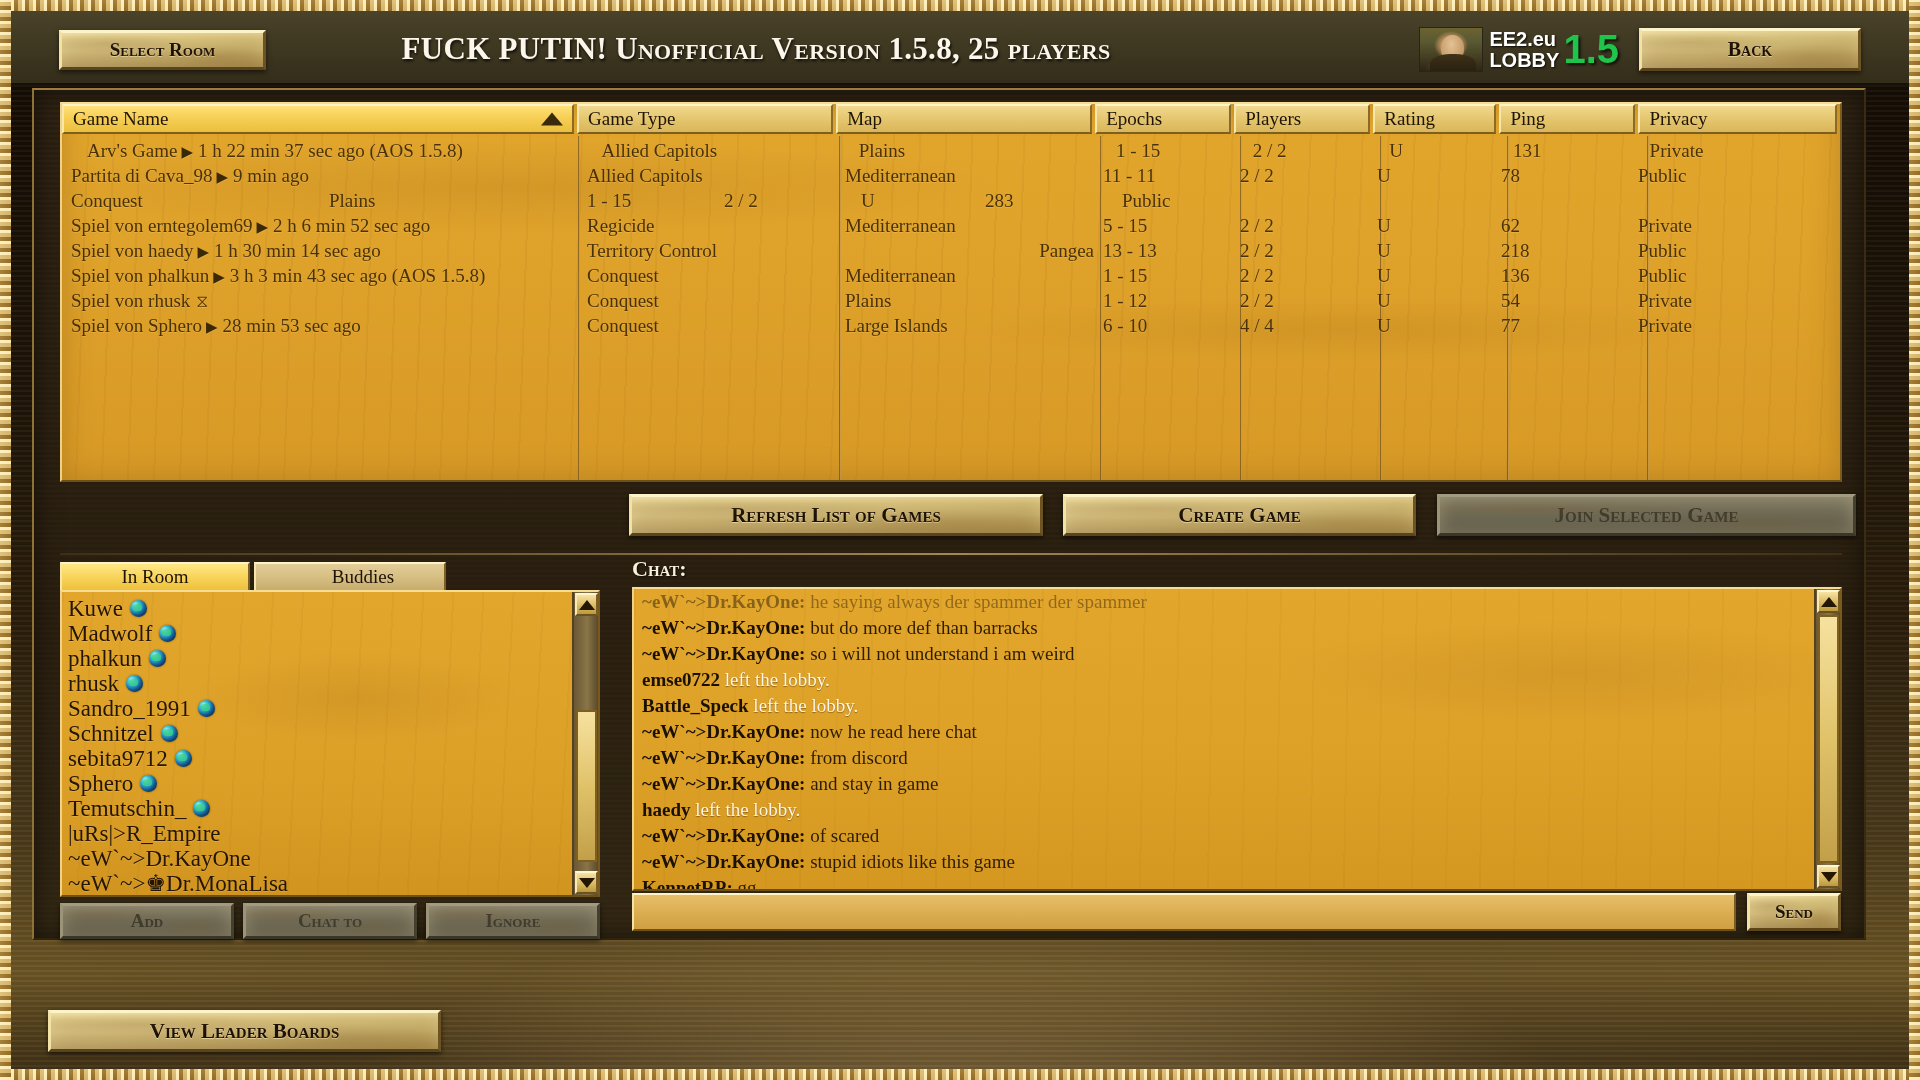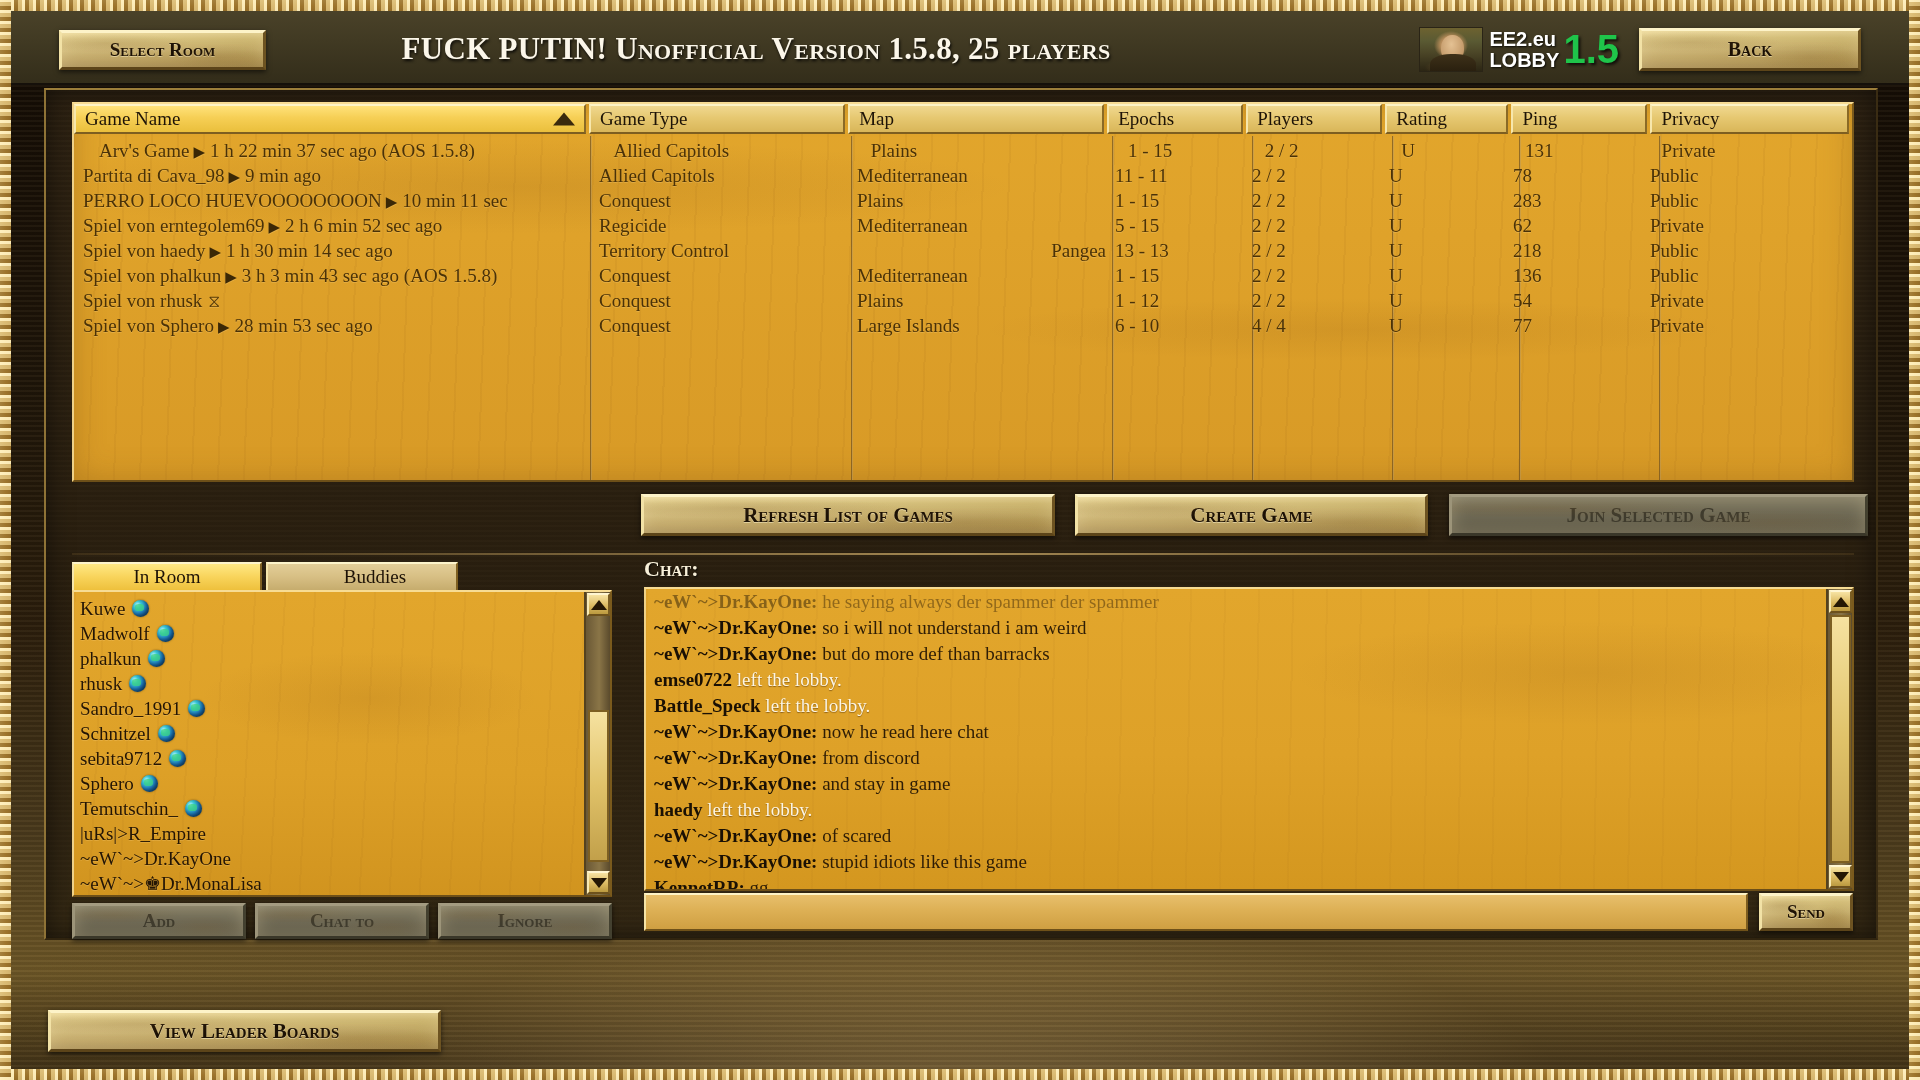--- a/index.html
+++ b/index.html
@@ -149,21 +149,21 @@
   }
   #logo-ver {
     font-family:"Liberation Sans","DejaVu Sans",sans-serif;
     font-weight:bold; font-size:40px; color:#1fc44a;
     text-shadow: 2px 2px 3px rgba(0,0,0,.75);
     margin-left:-2px; line-height:.98; align-self:center;
   }
 
   
   #main-panel {
-    position:absolute; left:44px; top:88px; width:1834px; height:852px;
+    position:absolute; left:32px; top:88px; width:1834px; height:852px;
     background:
       linear-gradient(to bottom, rgba(60,46,26,.55), rgba(32,24,12,.72));
     border-top:2px solid #9c7e3a;
     border-left:2px solid #8f7336;
     border-right:2px solid #3a2c13;
     border-bottom:2px solid #30240f;
     box-shadow: inset 0 0 26px rgba(0,0,0,.55);
     z-index: 15;
   }
 
@@ -279,21 +279,21 @@
   #player-list::before {
     content:""; position:absolute; inset:0;
     background:
       repeating-linear-gradient(93deg, rgba(150,95,20,.07) 0px, rgba(150,95,20,.07) 2px, rgba(0,0,0,0) 2px, rgba(0,0,0,0) 30px),
       radial-gradient(ellipse 45% 22% at 55% 35%, rgba(125,72,16,.12), rgba(0,0,0,0) 70%);
     pointer-events:none;
   }
   #player-items { position:relative; padding:4px 0 0 6px; z-index:2; }
   .p-item {
     height:25px; display:flex; align-items:center;
-    font-size:19px; color:#241504; cursor:pointer;
+    font-size:23px; color:#241504; cursor:pointer;
     text-shadow: 0 1px 0 rgba(255,215,140,.25);
   }
   .globe {
     width:17px; height:17px; border-radius:50%; margin-left:7px;
     background:
       radial-gradient(circle at 32% 28%, #b6f3ff 0%, #39c8d8 22%, #1f7fc4 55%, #0d3f7a 100%);
     box-shadow: inset -2px -2px 4px rgba(0,0,0,.45), 0 0 2px rgba(0,0,0,.5);
     position:relative;
   }
   .globe::after {
@@ -471,21 +471,20 @@
             <div class="cell" style="width: 516px;"><span>Partita di Cava_98</span><span class="play-ico">▶</span><span>9 min ago</span></div>
             <div class="cell" style="width: 258px;">Allied Capitols</div>
             <div class="cell" style="width: 258px;">Mediterranean</div>
             <div class="cell" style="width: 137px;">11 - 11</div>
             <div class="cell" style="width: 137px;">2 / 2</div>
             <div class="cell" style="width: 124px;">U</div>
             <div class="cell" style="width: 137px;">78</div>
             <div class="cell" style="width: 200px;">Public</div>
           </div>
           <div class="row">
-            <div class="cell" style="width: 516px;"><span>PERRO LOCO HUEVOOOOOOOON</span><span class="play-ico">▶</span><span>10 min 11 sec</span></div>
             <div class="cell" style="width: 258px;">Conquest</div>
             <div class="cell" style="width: 258px;">Plains</div>
             <div class="cell" style="width: 137px;">1 - 15</div>
             <div class="cell" style="width: 137px;">2 / 2</div>
             <div class="cell" style="width: 124px;">U</div>
             <div class="cell" style="width: 137px;">283</div>
             <div class="cell" style="width: 200px;">Public</div>
           </div>
           <div class="row">
             <div class="cell" style="width: 516px;"><span>Spiel von erntegolem69</span><span class="play-ico">▶</span><span>2 h 6 min 52 sec ago</span></div>
@@ -635,22 +634,22 @@
         </div>
       </div>
     </div>
 
     <div id="right-panel">
       <div id="chat-label">Chat:</div>
 
       <div id="chat-box">
         <div id="chat-lines">
             <div class="c-line faded"><span class="who">~eW`~&gt;Dr.KayOne: </span><span class="msg">he saying always der spammer der spammer</span></div>
+            <div class="c-line"><span class="who">~eW`~&gt;Dr.KayOne: </span><span class="msg">but do more def than barracks</span></div>
             <div class="c-line"><span class="who">~eW`~&gt;Dr.KayOne: </span><span class="msg">so i will not understand i am weird</span></div>
-            <div class="c-line"><span class="who">~eW`~&gt;Dr.KayOne: </span><span class="msg">but do more def than barracks</span></div>
             <div class="c-line system"><span class="who">emse0722 </span><span class="msg">left the lobby.</span></div>
             <div class="c-line system"><span class="who">Battle_Speck </span><span class="msg">left the lobby.</span></div>
             <div class="c-line"><span class="who">~eW`~&gt;Dr.KayOne: </span><span class="msg">now he read here  chat</span></div>
             <div class="c-line"><span class="who">~eW`~&gt;Dr.KayOne: </span><span class="msg">from discord</span></div>
             <div class="c-line"><span class="who">~eW`~&gt;Dr.KayOne: </span><span class="msg">and stay in game</span></div>
             <div class="c-line system"><span class="who">haedy </span><span class="msg">left the lobby.</span></div>
             <div class="c-line"><span class="who">~eW`~&gt;Dr.KayOne: </span><span class="msg">of scared</span></div>
             <div class="c-line"><span class="who">~eW`~&gt;Dr.KayOne: </span><span class="msg">stupid idiots like this game</span></div>
             <div class="c-line"><span class="who">KennetRP: </span><span class="msg">gg</span></div>
           </div>

